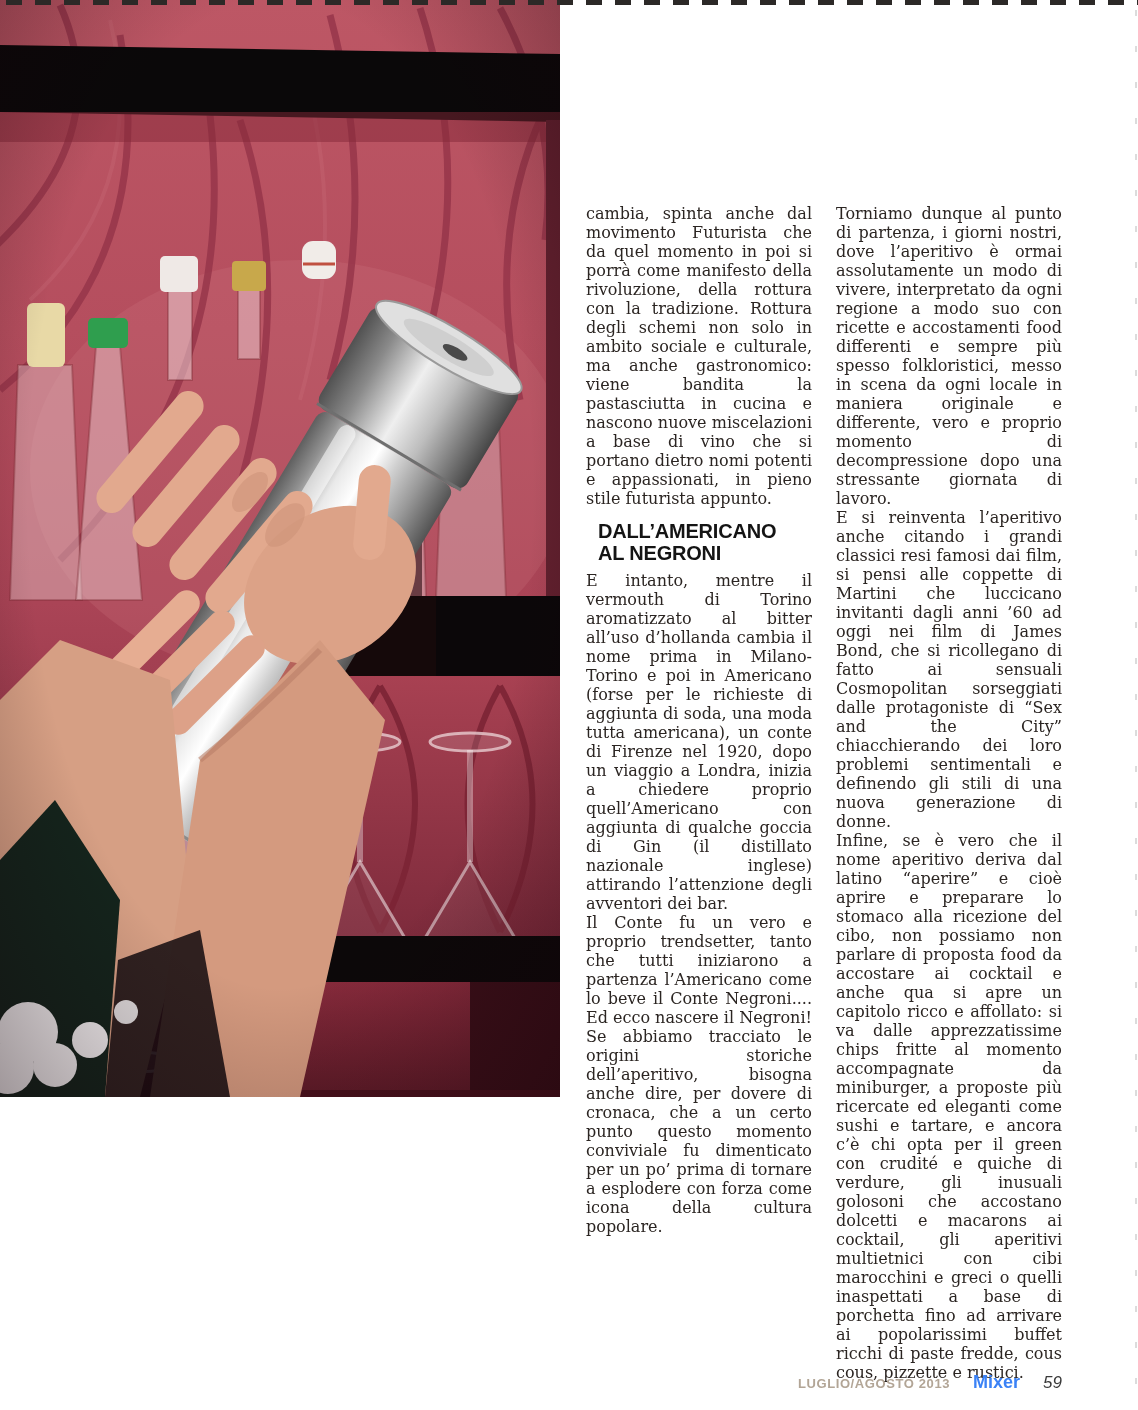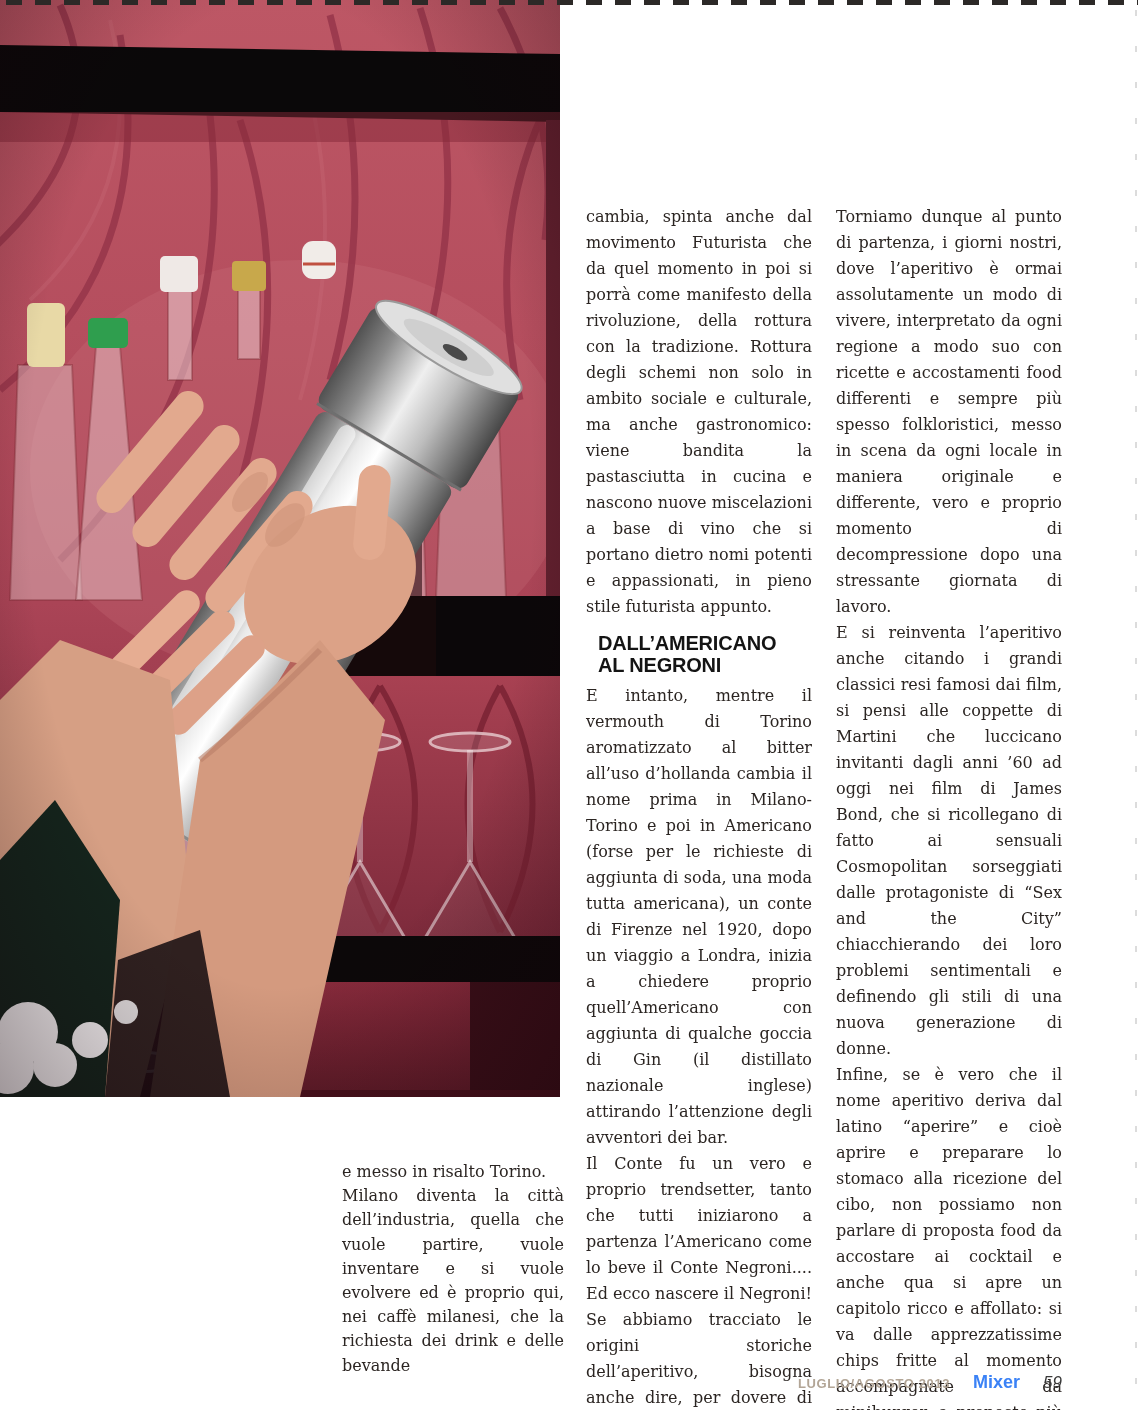--- a/index.html
+++ b/index.html
@@ -12,21 +12,21 @@
     position:absolute; left:6px; top:0; right:0; height:5px; z-index:9;
     background:repeating-linear-gradient(to right,#2c2927 0 16px,transparent 16px 29px);
   }
   .right-marks{
     position:absolute; top:10px; bottom:10px; right:1px; width:2px; z-index:9; opacity:.65;
     background:repeating-linear-gradient(to bottom,#c9c9c9 0 6px,transparent 6px 36px);
   }
   .photo{position:absolute; left:0; top:0; width:560px; height:1097px; margin:0; overflow:hidden;}
   .photo svg{display:block;}
   .col{position:absolute;}
-  .col p{margin:0; font-size:16px; line-height:26px; text-align:justify; hyphens:auto;}
+  .col p{margin:0; font-size:16px; line-height:19px; text-align:justify; hyphens:auto;}
   .col-mid{left:586px; top:204px; width:226px;}
   .col-right{left:836px; top:204px; width:226px;}
   .bottom-a{left:88px; top:1160px; width:252px;}
   .bottom-b{left:342px; top:1160px; width:222px;}
   .bottom-a p,.bottom-b p{line-height:24.2px;}
   .heading{
     margin:12px 0 7px 12px;
     font-family:"Liberation Sans", sans-serif; font-weight:700;
     font-size:20px; line-height:22px; letter-spacing:-.2px; color:#141414;
     white-space:pre-line;
@@ -231,24 +231,20 @@
     <p>Se abbiamo tracciato le origini storiche dell’aperitivo, bisogna anche dire, per dovere di cronaca, che a un certo punto questo momento conviviale fu dimenticato per un po’ prima di tornare a esplodere con forza come icona della cultura popolare.</p>
   </section>
 
   <section class="col col-right">
     <p>Torniamo dunque al punto di partenza, i giorni nostri, dove l’aperitivo è ormai assolutamente un modo di vivere, interpretato da ogni regione a modo suo con ricette e accostamenti food differenti e sempre più spesso folkloristici, messo in scena da ogni locale in maniera originale e differente, vero e proprio momento di decompressione dopo una stressante giornata di lavoro.</p>
     <p>E si reinventa l’aperitivo anche citando i grandi classici resi famosi dai film, si pensi alle coppette di Martini che luccicano invitanti dagli anni ’60 ad oggi nei film di James Bond, che si ricollegano di fatto ai sensuali Cosmopolitan sorseggiati dalle protagoniste di “Sex and the City” chiacchierando dei loro problemi sentimentali e definendo gli stili di una nuova generazione di donne.</p>
     <p>Infine, se è vero che il nome aperitivo deriva dal latino “aperire” e cioè aprire e preparare lo stomaco alla ricezione del cibo, non possiamo non parlare di proposta food da accostare ai cocktail e anche qua si apre un capitolo ricco e affollato: si va dalle apprezzatissime chips fritte al momento accompagnate da miniburger, a proposte più ricercate ed eleganti come sushi e tartare, e ancora c’è chi opta per il green con crudité e quiche di verdure, gli inusuali golosoni che accostano dolcetti e macarons ai cocktail, gli aperitivi multietnici con cibi marocchini e greci o quelli inaspettati a base di porchetta fino ad arrivare ai popolarissimi buffet ricchi di paste fredde, cous cous, pizzette e rustici.</p>
 
   </section>
 
-  <section class="col bottom-b">
-    <p>e messo in risalto Torino.</p>
-    <p>Milano diventa la città dell’industria, quella che vuole partire, vuole inventare e si vuole evolvere ed è proprio qui, nei caffè milanesi, che la richiesta dei drink e delle bevande</p>
-  </section>
 
   <footer class="folio">
     <span class="issue">LUGLIO/AGOSTO 2013</span>
     <span class="mag">Mixer</span>
     <span class="num">59</span>
   </footer>
 
 </div>
 
 </body></html>

